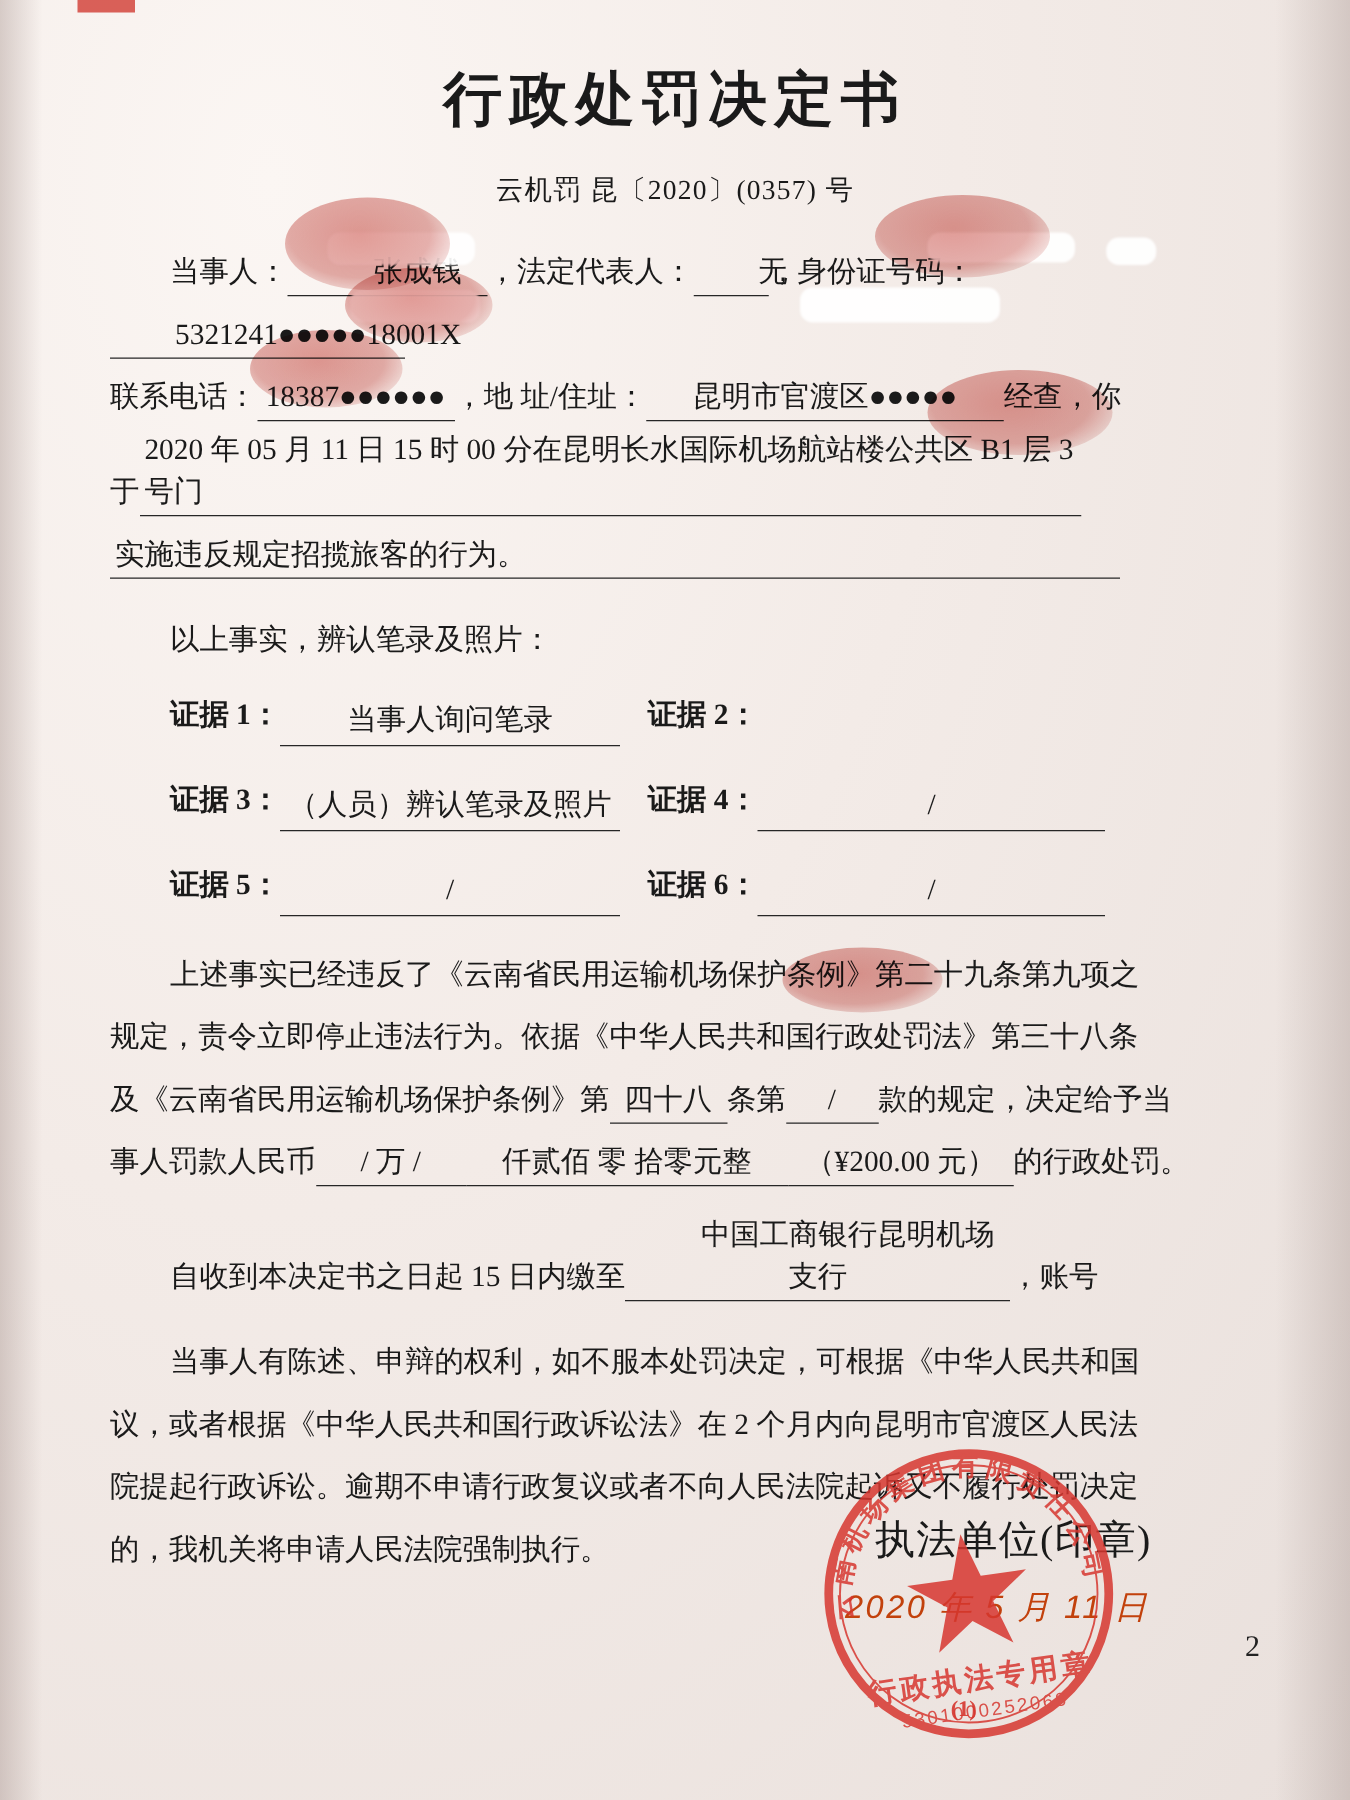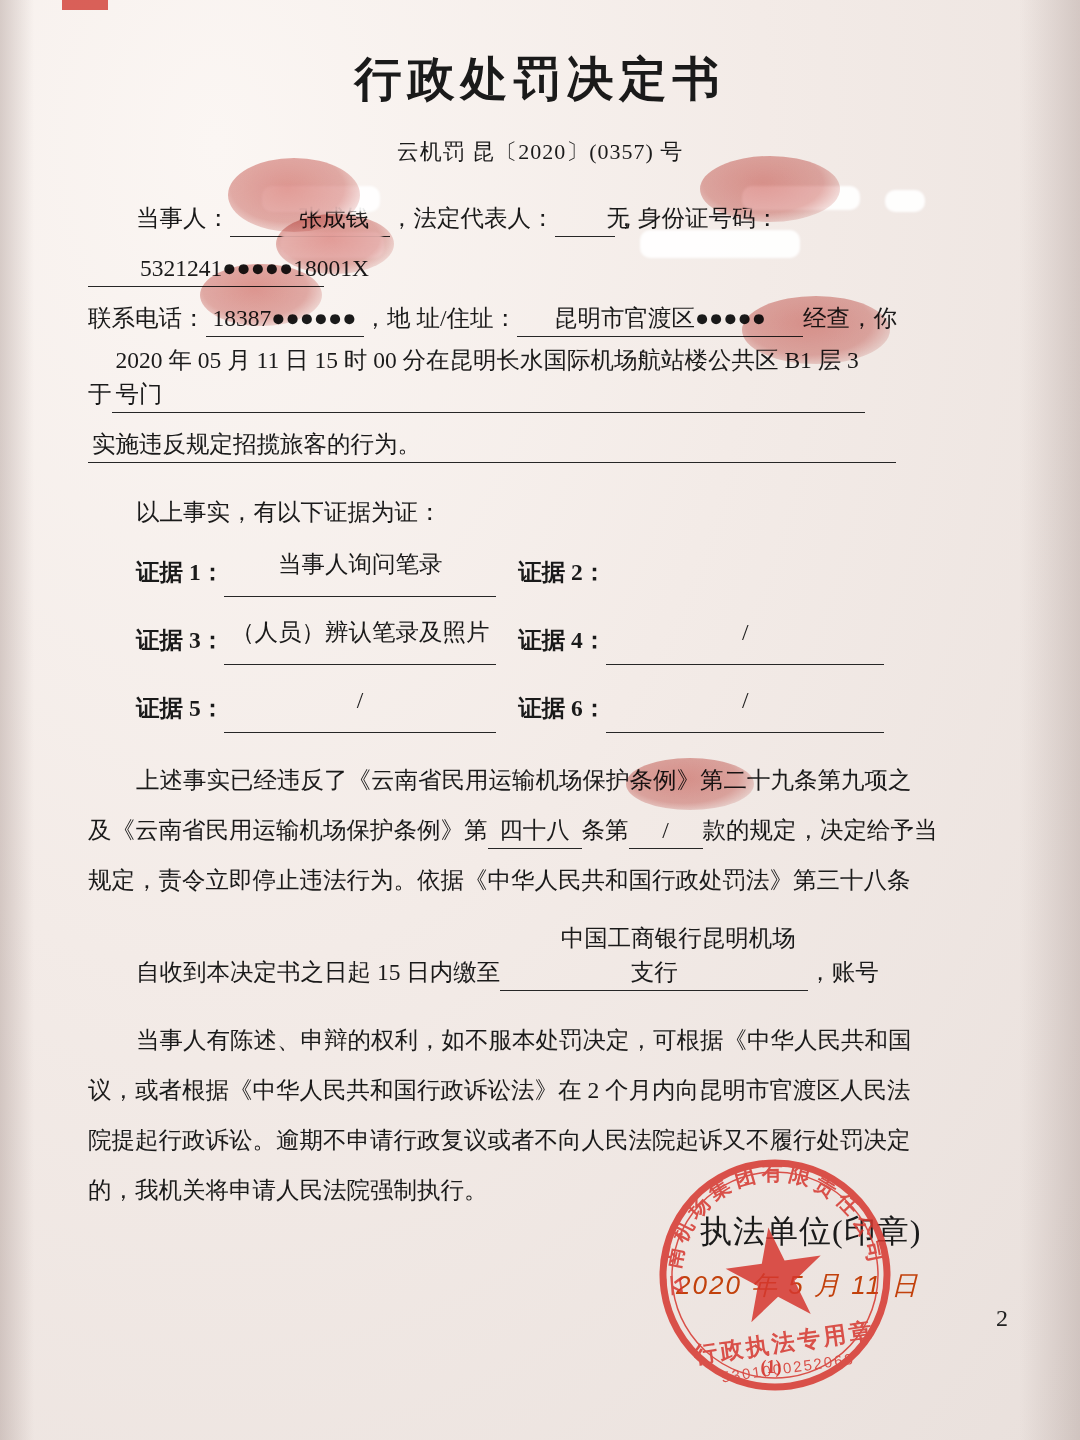--- a/index.html
+++ b/index.html
@@ -87,21 +87,21 @@
   .ev-row {
     display: flex;
     margin-left: 48px;
     align-items: flex-end;
   }
   .ev-label { white-space: nowrap; font-weight: bold; }
   .ev-val {
     border-bottom: 1.6px solid #262626;
     text-align: center;
     line-height: 32px;
-    padding-bottom: 16px;
+    padding-bottom: 4px;
   }
   .ev-val.w1 { width: 272px; }
   .ev-val.w2 { width: 278px; }
 
   .sign-area {
     position: absolute;
     left: 0; top: 1190px;
     width: 1080px;
   }
   .sign-unit {
@@ -177,21 +177,21 @@
     </div>
 
     <div class="p">
       <span>于</span><span class="ul left" style="width:745px">2020 年 05 月 11 日 15 时 00 分在昆明长水国际机场航站楼公共区 B1 层 3 号门</span>
     </div>
 
     <div class="p">
       <span class="ul left" style="width:800px">实施违反规定招揽旅客的行为。</span>
     </div>
 
-    <div class="p indent" style="margin-top:18px">以上事实，有以下证据为证：</div>
+    <div class="p indent" style="margin-top:18px">以上事实，辨认笔录及照片：</div>
 
     <div class="ev-row" style="margin-top:10px">
       <span class="ev-label">证据 1：</span>
       <span class="ev-val w1">当事人询问笔录</span>
       <span class="ev-label" style="margin-left:22px">证据 2：</span>
     </div>
 
     <div class="ev-row" style="margin-top:18px">
       <span class="ev-label">证据 3：</span>
       <span class="ev-val w1">（人员）辨认笔录及照片</span>
@@ -200,24 +200,27 @@
     </div>
 
     <div class="ev-row" style="margin-top:18px">
       <span class="ev-label">证据 5：</span>
       <span class="ev-val w1">/</span>
       <span class="ev-label" style="margin-left:22px">证据 6：</span>
       <span class="ev-val w2">/</span>
     </div>
 
     <div class="p indent" style="margin-top:22px">上述事实已经违反了《云南省民用运输机场保护条例》第二十九条第九项之</div>
+    <div class="p">规定，责令立即停止违法行为。依据《中华人民共和国行政处罚法》第三十八条</div>
     <div class="p">
       <span>及《云南省民用运输机场保护条例》第</span><span class="ul" style="width:86px">四十八</span><span>条第</span><span class="ul" style="width:66px">/</span><span>款的规定，决定给予当</span>
     </div>
-    <div class="p">规定，责令立即停止违法行为。依据《中华人民共和国行政处罚法》第三十八条</div>
+    <div class="p">
+      <span>事人罚款人民币</span><span class="ul" style="width:112px">/ 万 /</span><span class="ul" style="width:250px">仟贰佰 零 拾零元整</span><span class="ul" style="width:172px">（¥200.00 元）</span><span>的行政处罚。</span>
+    </div>
 
     <div class="p indent" style="margin-top:16px">
       <span>自收到本决定书之日起 15 日内缴至</span><span class="ul" style="width:300px">中国工商银行昆明机场支行</span><span>，账号</span>
     </div>
 
     <div class="p indent" style="margin-top:18px">当事人有陈述、申辩的权利，如不服本处罚决定，可根据《中华人民共和国</div>
     <div class="p">议，或者根据《中华人民共和国行政诉讼法》在 2 个月内向昆明市官渡区人民法</div>
     <div class="p">院提起行政诉讼。逾期不申请行政复议或者不向人民法院起诉又不履行处罚决定</div>
     <div class="p">的，我机关将申请人民法院强制执行。</div>
   </div>

